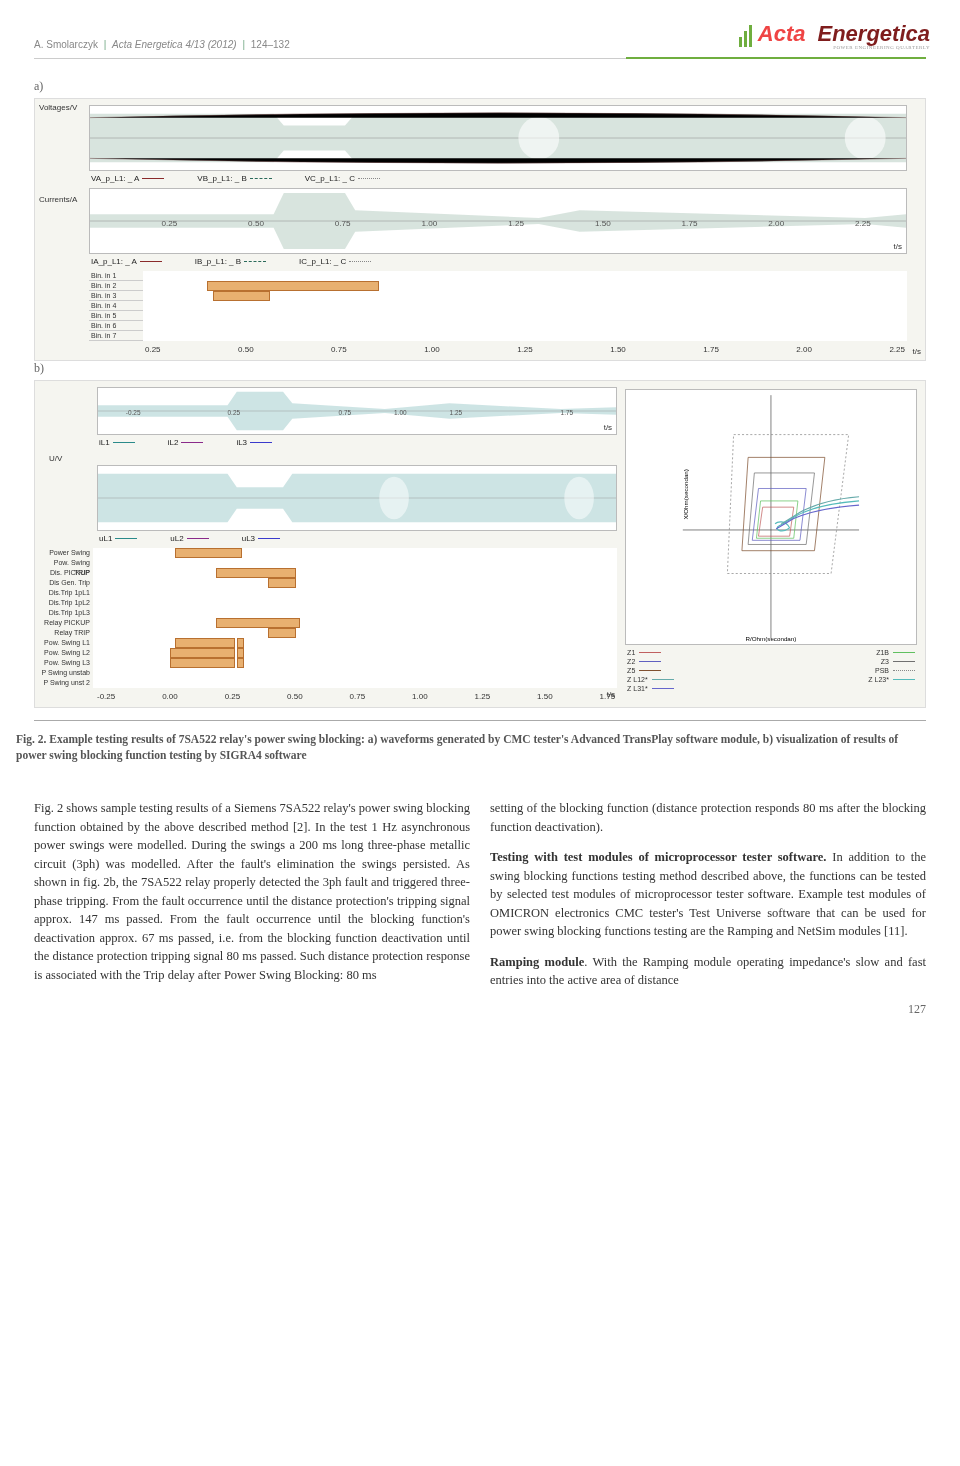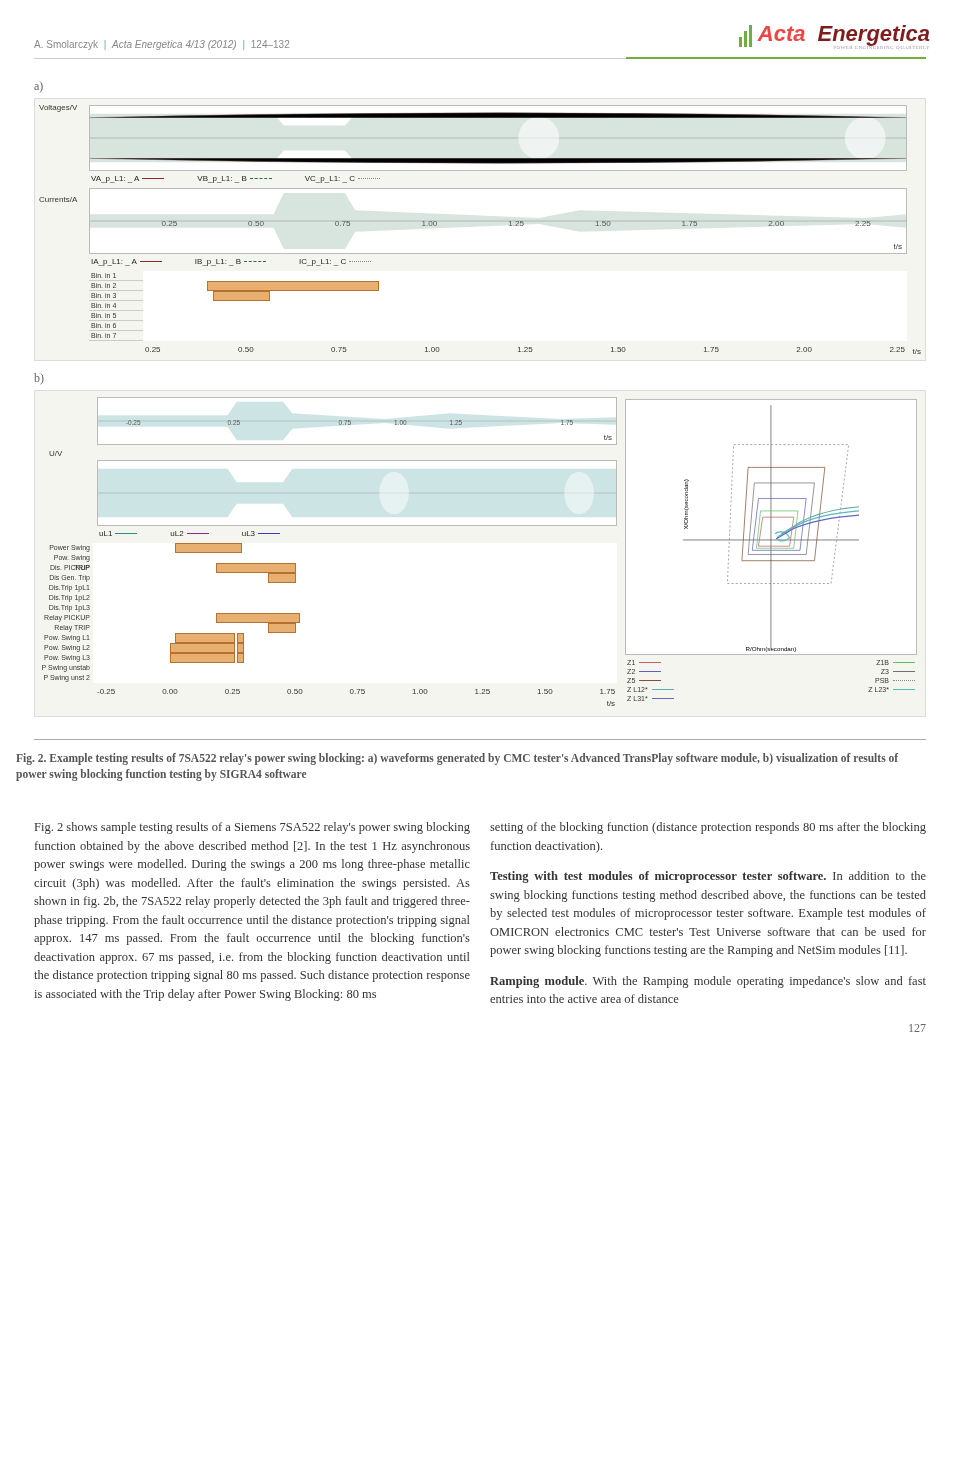--- a/index.html
+++ b/index.html
@@ -13,21 +13,21 @@
   .logo-bar { width: 3px; }
   .logo-text { font-family: Arial, sans-serif; font-weight: bold; font-size: 22px; font-style: italic; }
   .logo-acta { color: #ef4444; }
   .logo-energ { color: #7f1d1d; margin-left: 12px; }
   .logo-sub { font-size: 5px; color: #999; letter-spacing: 0.5px; display: block; text-align: right; margin-top: -2px; }
   .header-rule { height: 1px; background: #ccc; margin: 8px 34px 0 34px; }
   .header-accent { height: 2px; background: #6fae3f; width: 300px; margin-left: 626px; margin-top: -2px; }
   
   .figures { padding: 20px 34px 6px 34px; }
   .fig-label { font-size: 12px; color: #666; margin-bottom: 4px; }
-  .fig-panel { background: #f5f5f0; border: 1px solid #ddd; margin-bottom: 10px; padding: 4px; position: relative; }
+  .fig-panel { background: #f5f5f0; border: 1px solid #ddd; padding: 4px; position: relative; }
   
   
   .wave-row { position: relative; background: #fff; border: 1px solid #bbb; margin: 2px 4px; }
   .wave-row.h60 { height: 66px; }
   .wave-row.h48 { height: 48px; }
   .wave-svg { width: 100%; height: 100%; display: block; }
   .legend { font-size: 8px; font-family: Arial, sans-serif; color: #222; padding: 1px 6px 3px 6px; display: flex; gap: 30px; }
   .legend-swatch { display: inline-block; width: 22px; height: 0; border-top: 1.5px solid; vertical-align: middle; margin: 0 3px; }
   
   .binaries { margin: 2px 4px; }
@@ -205,20 +205,25 @@
               <text x="30" y="28">-0.25</text>
                 <text x="140" y="28">0.25</text>
                 <text x="260" y="28">0.75</text>
               <text x="320" y="28">1.00</text>
                 <text x="380" y="28">1.25</text>
                 <text x="500" y="28">1.75</text>
             </g>
           </svg>
           <span class="axis-label">t/s</span>
         </div>
+        <div class="legend">
+          <span><span>iL1</span><span class="legend-swatch" style="border-color:#2a8a8a"></span></span>
+          <span><span>iL2</span><span class="legend-swatch" style="border-color:#8a2a8a"></span></span>
+          <span><span>iL3</span><span class="legend-swatch" style="border-color:#3a3acc"></span></span>
+        </div>
 
         <div style="font-size:8px;font-family:Arial,sans-serif;margin:4px 0 0 -44px;">U/V</div>
         <div class="wave-row h60">
           <svg class="wave-svg" viewBox="0 0 560 66" preserveAspectRatio="none">
             <path d="M0 8 L140 8 L150 22 L200 22 L210 8 L560 8 L560 58 L210 58 L200 44 L150 44 L140 58 L0 58 Z" fill="#b8d8d8" opacity="0.7"></path>
             <path d="M0 33 L560 33" stroke="#999" stroke-width="0.5"></path>
             <ellipse cx="320" cy="33" rx="16" ry="22" fill="#fff" opacity="0.5"></ellipse>
             <ellipse cx="520" cy="33" rx="16" ry="22" fill="#fff" opacity="0.5"></ellipse>
           </svg>
         </div>

